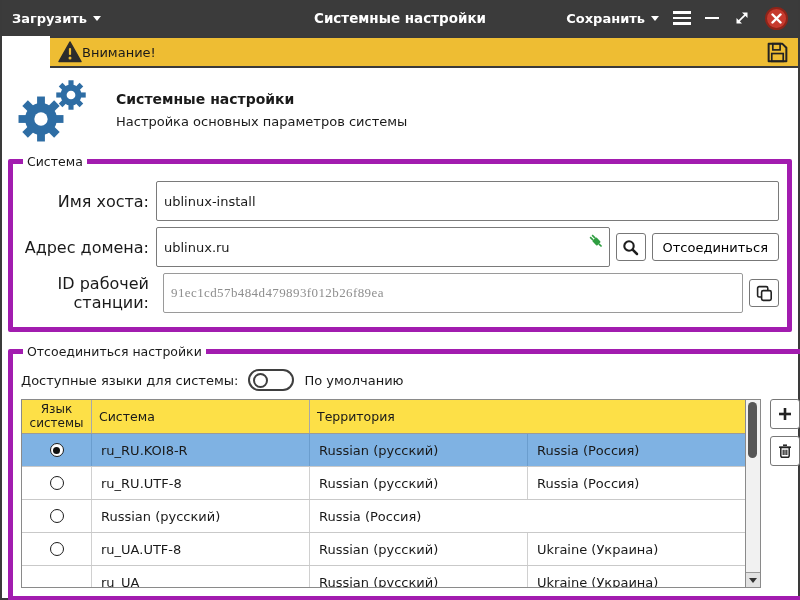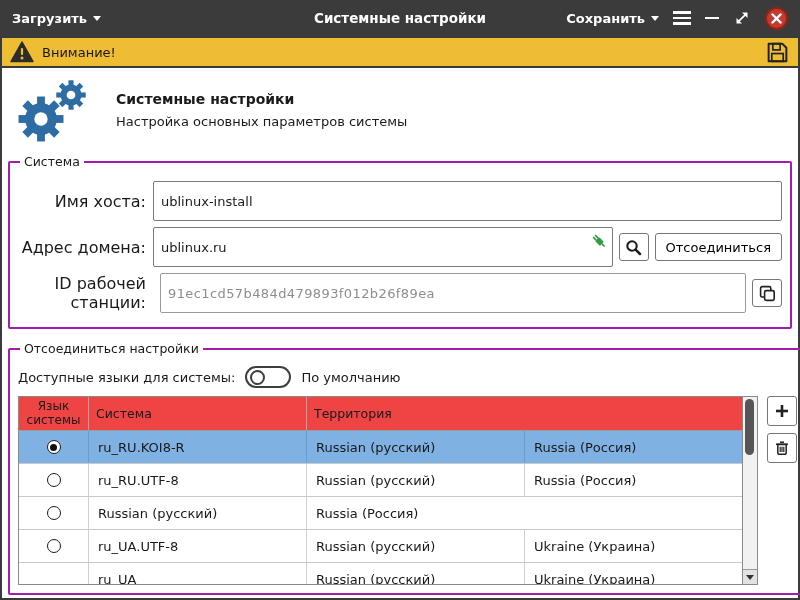--- a/index.html
+++ b/index.html
@@ -26,30 +26,30 @@
   .hamburger { display: inline-flex; flex-direction: column; gap: 3px; }
   .hamburger i { display: block; width: 18px; height: 2.5px; background: #fff; }
   .min-bar { display: block; width: 14px; height: 2.5px; background: #fff; }
   .close-btn { width: 23px; height: 23px; border-radius: 50%;
     background: #c63a2e; border: 2px solid #8e2419; display: flex;
     align-items: center; justify-content: center; cursor: pointer; }
 
   
   .warnbar { height: 32px; background: #eebd33; border-top: 2px solid #3a3a3a;
     border-bottom: 2px solid #3a3a3a; display: flex; align-items: center;
-    padding: 0 8px; gap: 8px; flex: 0 0 auto; }
+    padding: 0 8px; flex: 0 0 auto; margin-left: 48px; }
   .warnbar .spacer { flex: 1; }
 
   
   .page-header { display: flex; align-items: center; gap: 20px; padding: 10px 12px 8px; }
   .ph-text .t1 { font-weight: bold; font-size: 14px; margin-bottom: 7px; }
   .ph-text .t2 { font-size: 13px; }
 
   
-  fieldset { margin: 4px 6px 8px; border: 2px solid #a21caf; border-radius: 2px;
+  fieldset { margin: 4px 6px 8px; border: 5px solid #a21caf; border-radius: 2px;
     padding: 6px 8px 8px; }
   legend { font-size: 12.5px; padding: 0 4px; margin-left: 2px; }
   .frow { display: flex; align-items: center; margin: 6px 0; }
   .lbl { width: 128px; text-align: right; margin-right: 7px; flex: 0 0 auto; font-size: 16px; }
   input[type="text"] { height: 40px; border: 1px solid #7a7a7a; border-radius: 2px;
     padding: 0 7px; font-family: inherit; font-size: 13px; color: #1a1a1a; background: #fff; width: 100%; }
   .domain-wrap { flex: 1; position: relative; }
   .domain-wrap input { padding-right: 28px; }
   .plug-ico { position: absolute; right: 5px; top: 4px; }
   .sqbtn { height: 28px; min-width: 30px; background: #fff; border: 1px solid #777;
@@ -58,35 +58,35 @@
   .txtbtn { height: 28px; padding: 0 10px; background: #fff; border: 1px solid #777;
     border-radius: 3px; margin-left: 6px; font-family: inherit; font-size: 13px; cursor: pointer; text-align: right; }
   .combo { width: 296px; height: 26px; border: 1px solid #777; border-radius: 2px;
     background: #fff; display: flex; align-items: center; cursor: pointer; flex: 0 0 auto; }
   .combo-text { flex: 1; padding: 0 7px; white-space: nowrap; overflow: hidden; }
   .combo-arrow { width: 22px; height: 100%; border-left: 1px solid #777;
     background: #f2f2f2; display: flex; align-items: center; justify-content: center; }
   .combo-arrow .caret { width: 0; height: 0; border-left: 4px solid transparent;
     border-right: 4px solid transparent; border-top: 5px solid #222; }
   .hwid { flex: 1; margin-left: 7px; }
-  .hwid input { color: #8e8e8e; border-color: #9a9a9a; letter-spacing: 0.4px; }
+  .hwid input { color: #8e8e8e; border-color: #9a9a9a; letter-spacing: 0.4px; font-family: Liberation Serif, serif; }
 
   
   .toggle { width: 46px; height: 22px; border: 2px solid #3f3f3f; border-radius: 12px;
     background: #fff; display: inline-flex; align-items: center; margin: 0 10px;
     cursor: pointer; flex: 0 0 auto; }
   .knob { width: 15px; height: 15px; border: 2px solid #3f3f3f; border-radius: 50%;
     background: #fff; margin-left: 3px; }
 
   
   .table-zone { display: flex; align-items: flex-start; margin-top: 8px; }
   .table-outer { display: flex; height: 189px; border: 1px solid #8a8a8a; overflow: hidden; }
   .tbl { width: 723px; overflow: hidden; }
   .thead, .trow { display: grid; grid-template-columns: 70px 218px 218px 217px; }
-  .thead { height: 34px; background: #ef4444; border-bottom: 1px solid #9a9a9a; }
+  .thead { height: 34px; background: #fde047; border-bottom: 1px solid #9a9a9a; }
   .th { display: flex; align-items: center; padding: 0 7px; font-size: 12.5px;
     border-right: 1px solid #a8a8a8; }
   .th.first { justify-content: center; text-align: center; font-size: 12px;
     line-height: 1.15; padding: 0 2px; }
   .trow { height: 33px; background: #fff; border-bottom: 1px solid #c9c9c9; cursor: pointer; }
   .trow.selected { background: #7fb2e3; }
   .cell { display: flex; align-items: center; padding: 0 9px; border-right: 1px solid #d0d0d0;
     white-space: nowrap; overflow: hidden; font-size: 13px; }
   .trow.selected .cell { border-right-color: #6a9dce; }
   .c-radio { justify-content: center; padding: 0; }

